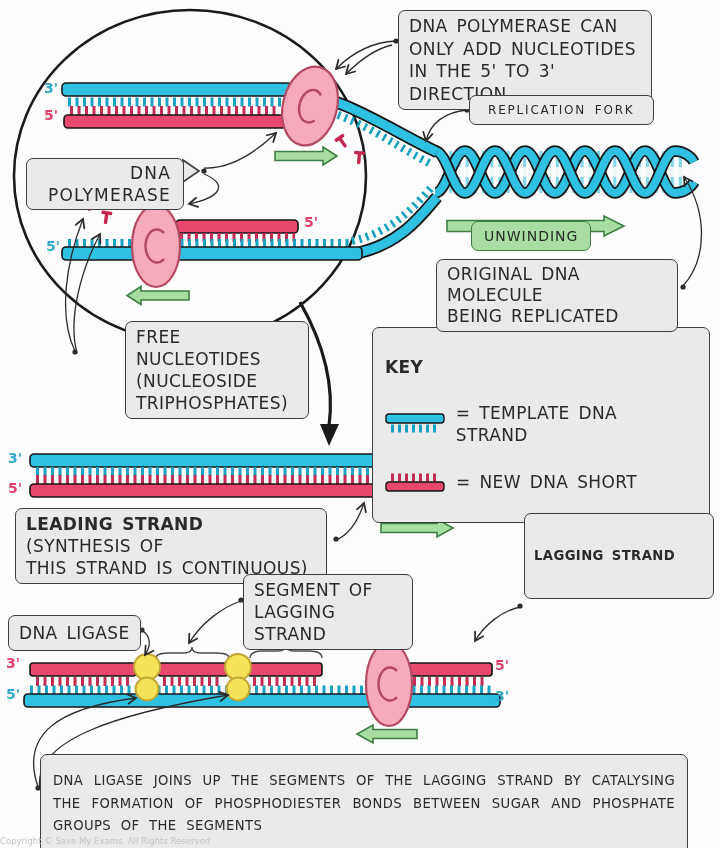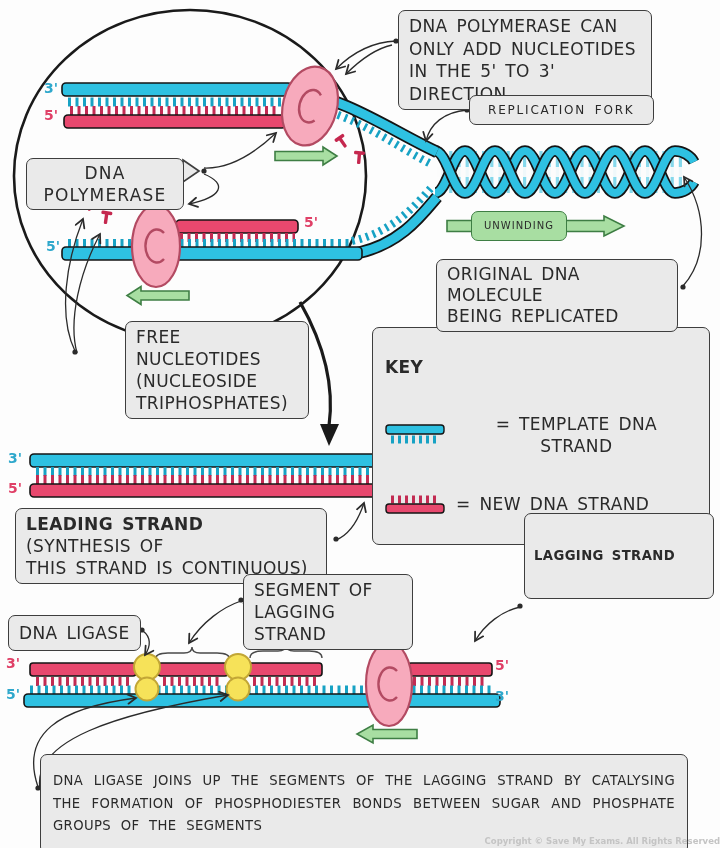--- a/index.html
+++ b/index.html
@@ -7,37 +7,37 @@
     position:relative;width:720px;height:848px;background:#FDFDFD;overflow:hidden;
     font-family:"DejaVu Sans","Liberation Sans",sans-serif;color:#2a2a2a;
   }
   #art{position:absolute;left:0;top:0;}
   .box{
     position:absolute;background:#EAEAEA;border:1.7px solid #3E3E3E;border-radius:7px;
     color:#2a2a2a;padding:4px 10px;font-size:17px;line-height:22px;
     letter-spacing:.4px;word-spacing:3px;white-space:pre-line;
   }
   .b{font-weight:bold;}
-  .green{background:#A8DEA2;border-color:#3E7E44;font-size:10px;letter-spacing:1px;}
+  .green{background:#A8DEA2;border-color:#3E7E44;font-size:14px;letter-spacing:1px;margin-top:10px;}
   .prime{position:absolute;font-weight:bold;font-size:14px;letter-spacing:0;}
   .cy{color:#2FA8CC;} .rd{color:#E04067;}
   #box-rule{left:398px;top:10px;width:232px;line-height:22.5px;}
   #box-fork{left:469px;top:95px;padding:3px 18px;letter-spacing:1.8px;font-size:12px;}
-  #box-poly{left:26px;top:158px;width:132px;padding:3px 12px;letter-spacing:1.2px;text-align:center;}
+  #box-poly{left:26px;top:158px;width:132px;padding:3px 12px;letter-spacing:1.2px;text-align:right;}
   #box-free{left:77px;top:321px;width:162px;margin-left:48px;}
   #box-key{left:372px;top:327px;width:312px;padding:6px 12px;}
-  .key-row{display:flex;align-items:center;gap:9px;margin-top:13px;text-align:center;}
+  .key-row{display:flex;align-items:center;gap:9px;margin-top:2px;}
   #box-unwind{left:471px;top:211px;padding:3px 12px;}
   #box-original{left:436px;top:259px;width:220px;line-height:21px;}
   #box-leading{left:15px;top:508px;width:290px;}
   #box-lagging{left:524px;top:513px;width:170px;padding:6px 9px;line-height:24px;font-size:13.2px;}
   #box-ligase{left:8px;top:615px;padding:6px 10px;}
   #box-segment{left:243px;top:574px;width:148px;}
   #box-caption{left:40px;top:754px;width:622px;padding:15px 12px;text-align:justify;line-height:22.5px;font-size:13.2px;word-spacing:5px;}
-  #copyright{position:absolute;left:0;right:0;top:836px;text-align:right;font-size:8.5px;color:#C4C4C4;font-weight:bold;}
+  #copyright{position:absolute;left:0;right:0;top:836px;text-align:left;font-size:8.5px;color:#C4C4C4;}
 </style>
 </head>
 <body>
 
 <div id="stage">
 
 <svg id="art" width="720" height="848" viewBox="0 0 720 848">
   <defs>
     <marker id="ah" viewBox="0 0 10 10" refX="8" refY="5" markerWidth="9" markerHeight="9" orient="auto-start-reverse">
       <path d="M1,1 L8,5 L1,9" fill="none" stroke="#2b2b2b" stroke-width="1.5" stroke-linecap="round"></path>
@@ -207,21 +207,21 @@
         <rect x="1" y="2" width="58" height="9" rx="3" fill="#2EC1E2" stroke="#141414" stroke-width="1.4"></rect>
         <line x1="6" y1="16.5" x2="55" y2="16.5" stroke="#17A2C4" stroke-width="8" stroke-dasharray="3 4"></line>
       </svg>
       <span>= TEMPLATE DNA STRAND</span>
     </div>
     <div class="key-row">
       <svg width="62" height="24">
         <line x1="6" y1="7.5" x2="55" y2="7.5" stroke="#C22B52" stroke-width="8" stroke-dasharray="3 4"></line>
         <rect x="1" y="12" width="58" height="9" rx="3" fill="#E8486E" stroke="#141414" stroke-width="1.4"></rect>
       </svg>
-      <span>= NEW DNA STRAND</span>
+      <span>= NEW DNA SHORT</span>
     </div>
   </div>
 
   <div class="box green" id="box-unwind">UNWINDING</div>
   <div class="box" id="box-original">ORIGINAL DNA MOLECULE
 BEING REPLICATED</div>
 
   <div class="box" id="box-leading"><span class="b">LEADING STRAND</span><span> (SYNTHESIS OF
 THIS STRAND IS CONTINUOUS)</span></div>
 

